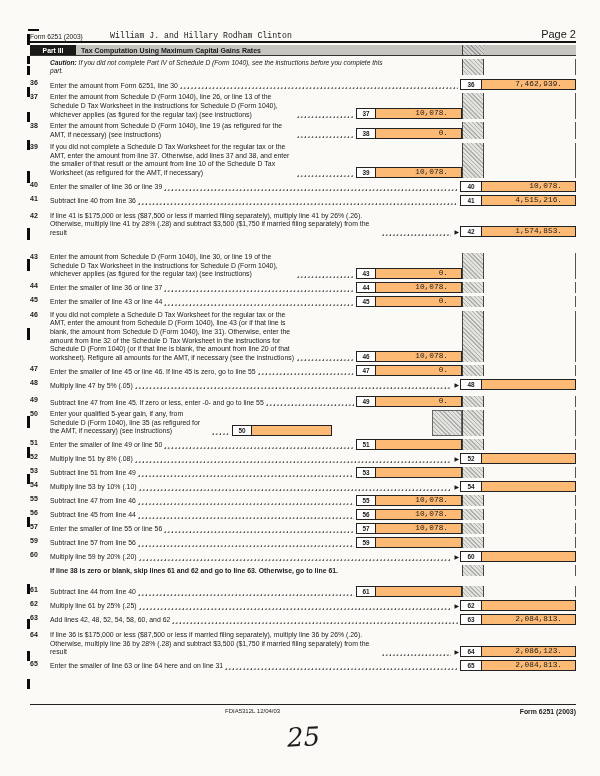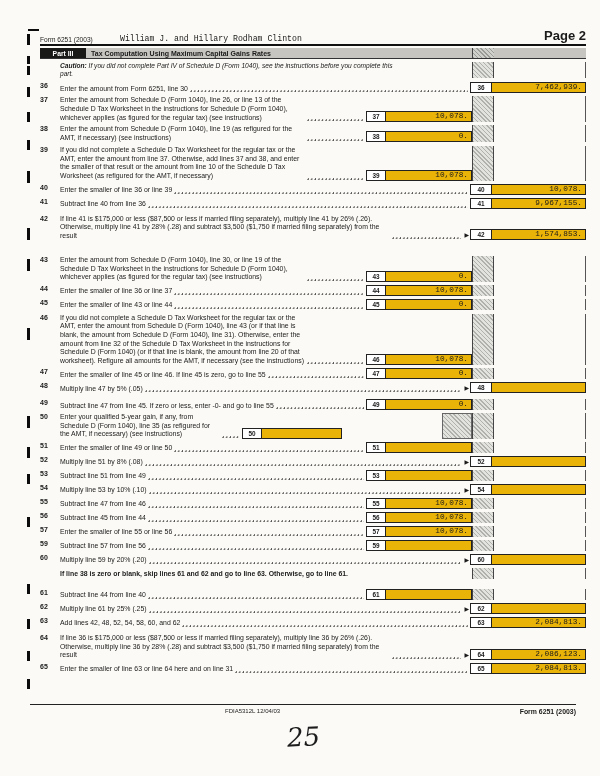--- a/index.html
+++ b/index.html
@@ -1,25 +1,25 @@
 <!DOCTYPE html>
 <html><head>
 <meta charset="utf-8">
 <style>
   html,body{margin:0;padding:0;background:#e9e9e7;}
   .page{position:relative;width:600px;height:776px;background:#fbfaf6;overflow:hidden;
         font-family:"Liberation Sans",sans-serif;color:#1a1a1a;}
   .page *{box-sizing:border-box;}
-  .content{position:absolute;left:40px;top:28px;width:546px;}
+  .content{position:absolute;left:30px;top:28px;width:546px;}
 
   
   .hdr{display:flex;align-items:flex-end;border-bottom:2px solid #111;padding-bottom:1px;}
   .hdr-form{flex:0 0 80px;font-size:6.6px;}
   .hdr-name{flex:1;font-family:"Liberation Mono",monospace;font-size:8.2px;}
-  .hdr-page{font-weight:bold;font-size:13px;}
+  .hdr-page{font-weight:normal;font-size:11px;}
 
   
   .partbar{display:flex;align-items:stretch;height:11px;margin-top:2px;border-bottom:1px solid #333;}
   .plabel{flex:0 0 46px;background:#191917;color:#fff;font-weight:bold;font-size:6.8px;text-align:center;line-height:11px;}
   .ptitle{flex:1;background:#c6c5c0;font-weight:bold;font-size:7px;line-height:11px;padding-left:5px;}
   .phatch{flex:0 0 22px;background:repeating-linear-gradient(45deg,#9a9a96 0 1px,#cfcfcb 1px 3px);border-left:1px solid #444;}
   .pend{flex:0 0 92px;background:#c6c5c0;}
 
   
   .caution{display:flex;margin-top:3px;align-items:flex-start;}
@@ -37,21 +37,21 @@
   .w160{max-width:160px;}
   .w330{max-width:330px;}
   .leader{flex:1 1 8px;height:7px;margin:0 2px;align-self:flex-end;
           background-image:radial-gradient(circle at 1.2px 5.2px,#555 0.7px,transparent 1px);
           background-size:3.6px 7px;background-repeat:repeat-x;}
   .leader.lf{flex:0 0 18px;}
   .arr{flex:0 0 auto;font-size:6px;line-height:10px;align-self:flex-end;margin:0 1px;}
   .entry{display:flex;flex:0 0 auto;}
   .bx{width:20px;height:11px;border:1px solid #222;font-weight:bold;font-size:6.4px;text-align:center;line-height:9.5px;background:#fff;}
   .val{width:86px;height:11px;border:1px solid #222;border-left:none;font-family:"Liberation Mono",monospace;
-       font-size:7.8px;text-align:right;line-height:9.5px;padding-right:3px;background:#eab308;}
+       font-size:7.8px;text-align:right;line-height:9.5px;padding-right:13px;background:#fdba74;}
   .entry.r .bx{width:22px;}
   .entry.r .val{width:94px;}
   .entry.s .val{width:80px;}
   .rfill{flex:0 0 114px;display:flex;align-self:stretch;min-height:11px;}
   .hs{width:22px;background:repeating-linear-gradient(45deg,#b0b0ac 0 1px,#e2e2de 1px 3px);
       border-left:1px solid #444;border-right:1px solid #444;}
   .bl{width:92px;border-right:1px solid #555;}
   .hatch30{flex:0 0 30px;align-self:stretch;min-height:11px;border:1px solid #666;
       background:repeating-linear-gradient(45deg,#b0b0ac 0 1px,#e2e2de 1px 3px);}
   .mt6{margin-top:6px;}.mt10{margin-top:10px;}.mt16{margin-top:16px;}.mt4{margin-top:4px;}
@@ -176,21 +176,21 @@
           <div class="val">10,078.</div>
         </div>
     </div>
 
     <div class="row">
       <div class="ln">41</div>
       <div class="desc">Subtract line 40 from line 36</div>
       <div class="leader"></div>
       <div class="entry r">
           <div class="bx">41</div>
-          <div class="val">9,967,155.</div>
+          <div class="val">4,515,216.</div>
         </div>
     </div>
 
     <div class="row mt6">
       <div class="ln">42</div>
       <div class="desc w330">If line 41 is $175,000 or less ($87,500 or less if married filing separately), multiply line 41 by 26% (.26). Otherwise, multiply line 41 by 28% (.28) and subtract $3,500 ($1,750 if married filing separately) from the result</div>
       <div class="leader"></div>
       <div class="arr">▶</div>
       <div class="entry r">
           <div class="bx">42</div>

